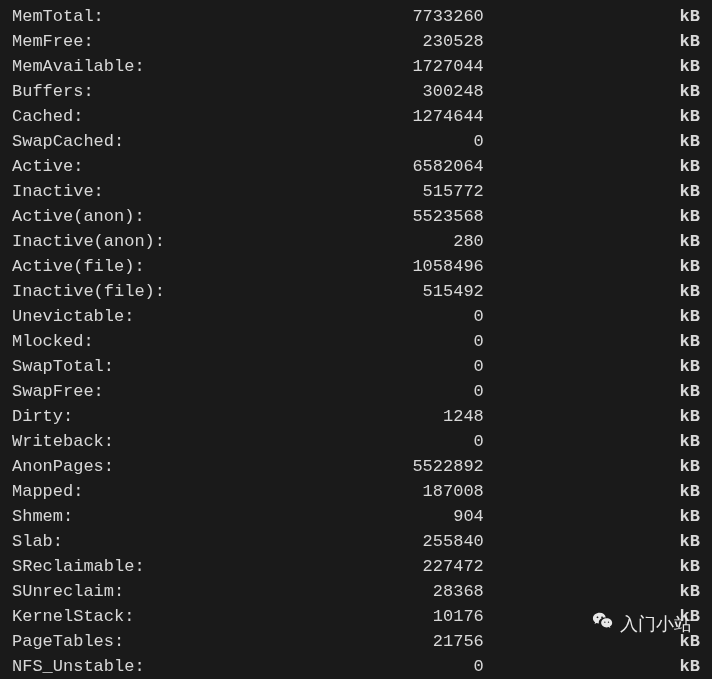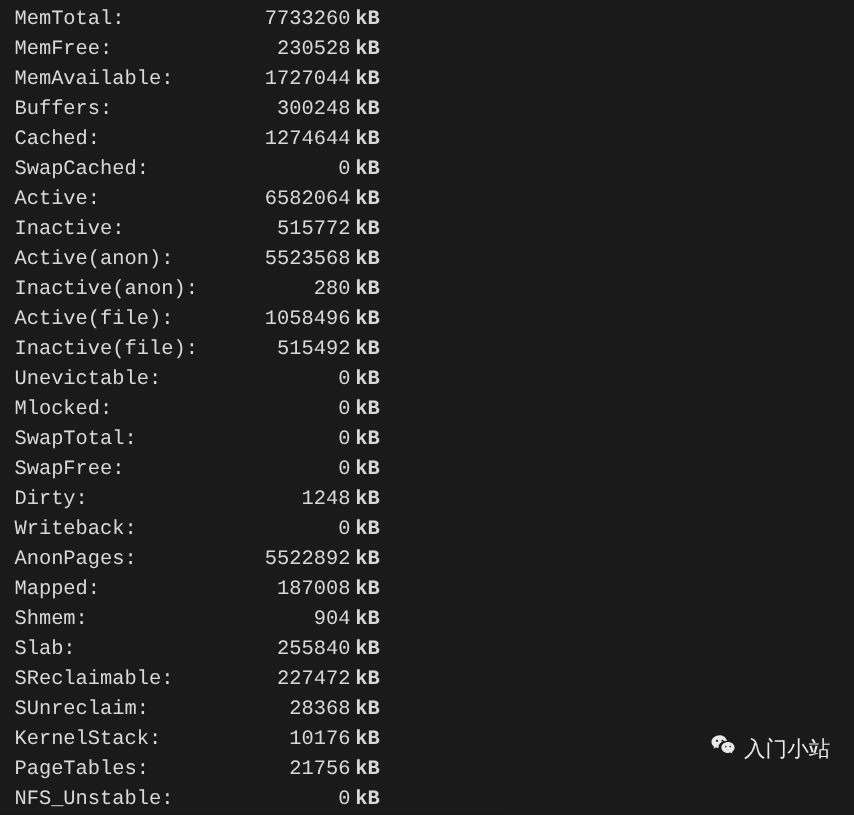--- a/index.html
+++ b/index.html
@@ -17,20 +17,21 @@
       overflow: hidden;
       position: relative;
       padding: 4px 12px;
       line-height: 25px;
     }
     .meminfo {
       white-space: pre;
     }
     .row {
       display: flex;
+      justify-content: space-between;
     }
     .label {
       width: 190px;
     }
     .value {
       width: 90px;
       text-align: right;
     }
     .unit {
       padding-left: 4px;

